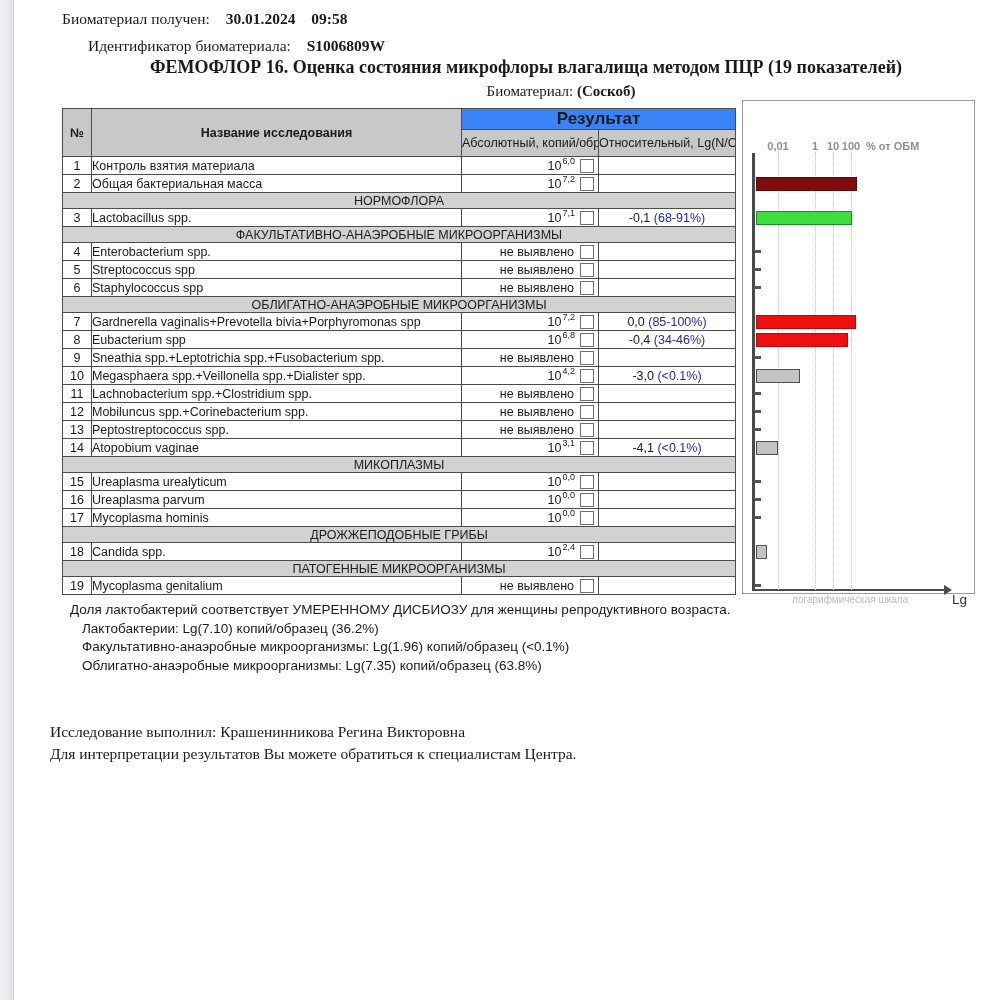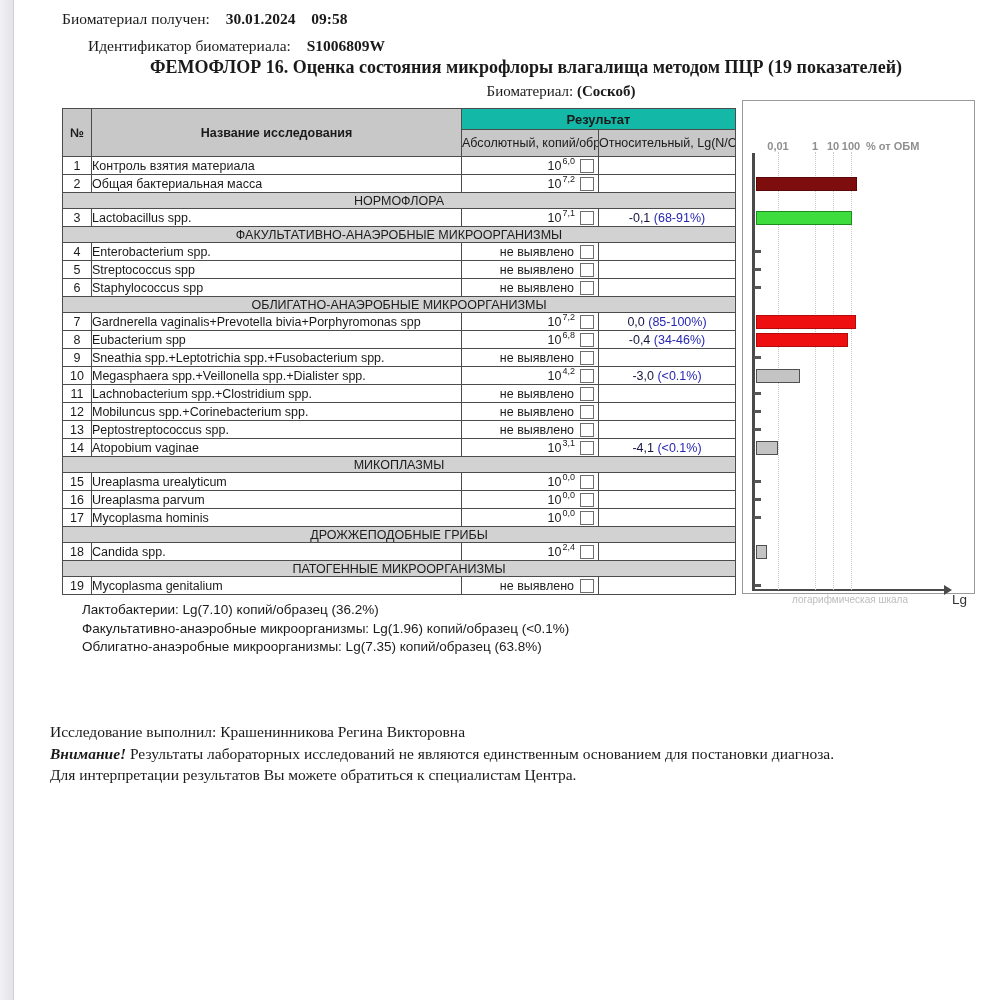--- a/index.html
+++ b/index.html
@@ -16,21 +16,21 @@
   .report-title{position:absolute;left:60px;right:0;top:57px;text-align:center;
     font-family:"Liberation Serif",serif;font-size:18px;font-weight:bold;white-space:nowrap;}
   .subtitle{position:absolute;left:130px;right:0;top:83px;text-align:center;
     font-family:"Liberation Serif",serif;font-size:15px;white-space:nowrap;}
   
   table.report{position:absolute;left:62px;top:108px;border-collapse:collapse;
     font-family:"Liberation Sans",sans-serif;font-size:12.5px;table-layout:fixed;width:674px;}
   table.report td,table.report th{border:1px solid #4c4c4c;padding:0;overflow:hidden;white-space:nowrap;}
   th.h-num{width:28px;background:#c8c8c8;font-weight:bold;font-size:12.5px;}
   th.h-name{width:369px;background:#c8c8c8;font-weight:bold;font-size:12.5px;}
-  th.h-result{background:#14b8a6;font-weight:bold;font-size:13px;height:20px;}
+  th.h-result{background:#3b82f6;font-weight:bold;font-size:17px;height:20px;}
   th.h-abs{width:140px;background:#c8c8c8;font-weight:normal;font-size:12.5px;height:26px;white-space:pre-line;line-height:13px;}
   th.h-rel{width:135px;background:#c8c8c8;font-weight:normal;font-size:12.5px;white-space:pre-line;line-height:13px;}
   tr.data{height:18px;}
   tr.sect{height:16px;}
   tr.sect td{background:#d2d2d2;text-align:center;font-size:12.5px;color:#1c1c1c;}
   td.c-num{text-align:center;}
   td.c-name{text-align:left;padding-left:4px;}
   td.c-abs .absflex{display:flex;align-items:center;justify-content:flex-end;padding-right:4px;gap:6px;}
   .abs-val{text-align:right;}
   .abs-val sup{font-size:9px;position:relative;top:-1px;left:1px;}
@@ -353,22 +353,22 @@
     <div class="nd-tick" style="top: 392px;"></div>
     <div class="nd-tick" style="top: 410px;"></div>
     <div class="nd-tick" style="top: 428px;"></div>
     <div class="nd-tick" style="top: 480px;"></div>
     <div class="nd-tick" style="top: 498px;"></div>
     <div class="nd-tick" style="top: 516px;"></div>
     <div class="nd-tick" style="top: 584px;"></div>
   </div>
 
 <div class="summary">
+  <div>Доля лактобактерий соответствует УМЕРЕННОМУ ДИСБИОЗУ для женщины репродуктивного возраста.</div>
   <div class="ind">Лактобактерии: Lg(7.10) копий/образец (36.2%)</div>
   <div class="ind">Факультативно-анаэробные микроорганизмы: Lg(1.96) копий/образец (&lt;0.1%)</div>
   <div class="ind">Облигатно-анаэробные микроорганизмы: Lg(7.35) копий/образец (63.8%)</div>
 </div>
 
 <div class="footer">
   <div>Исследование выполнил: Крашенинникова Регина Викторовна</div>
-  <div><span class="warn">Внимание!</span><span> Результаты лабораторных исследований не являются единственным основанием для постановки диагноза.</span></div>
   <div>Для интерпретации результатов Вы можете обратиться к специалистам Центра.</div>
 </div>
 
 </body></html>

